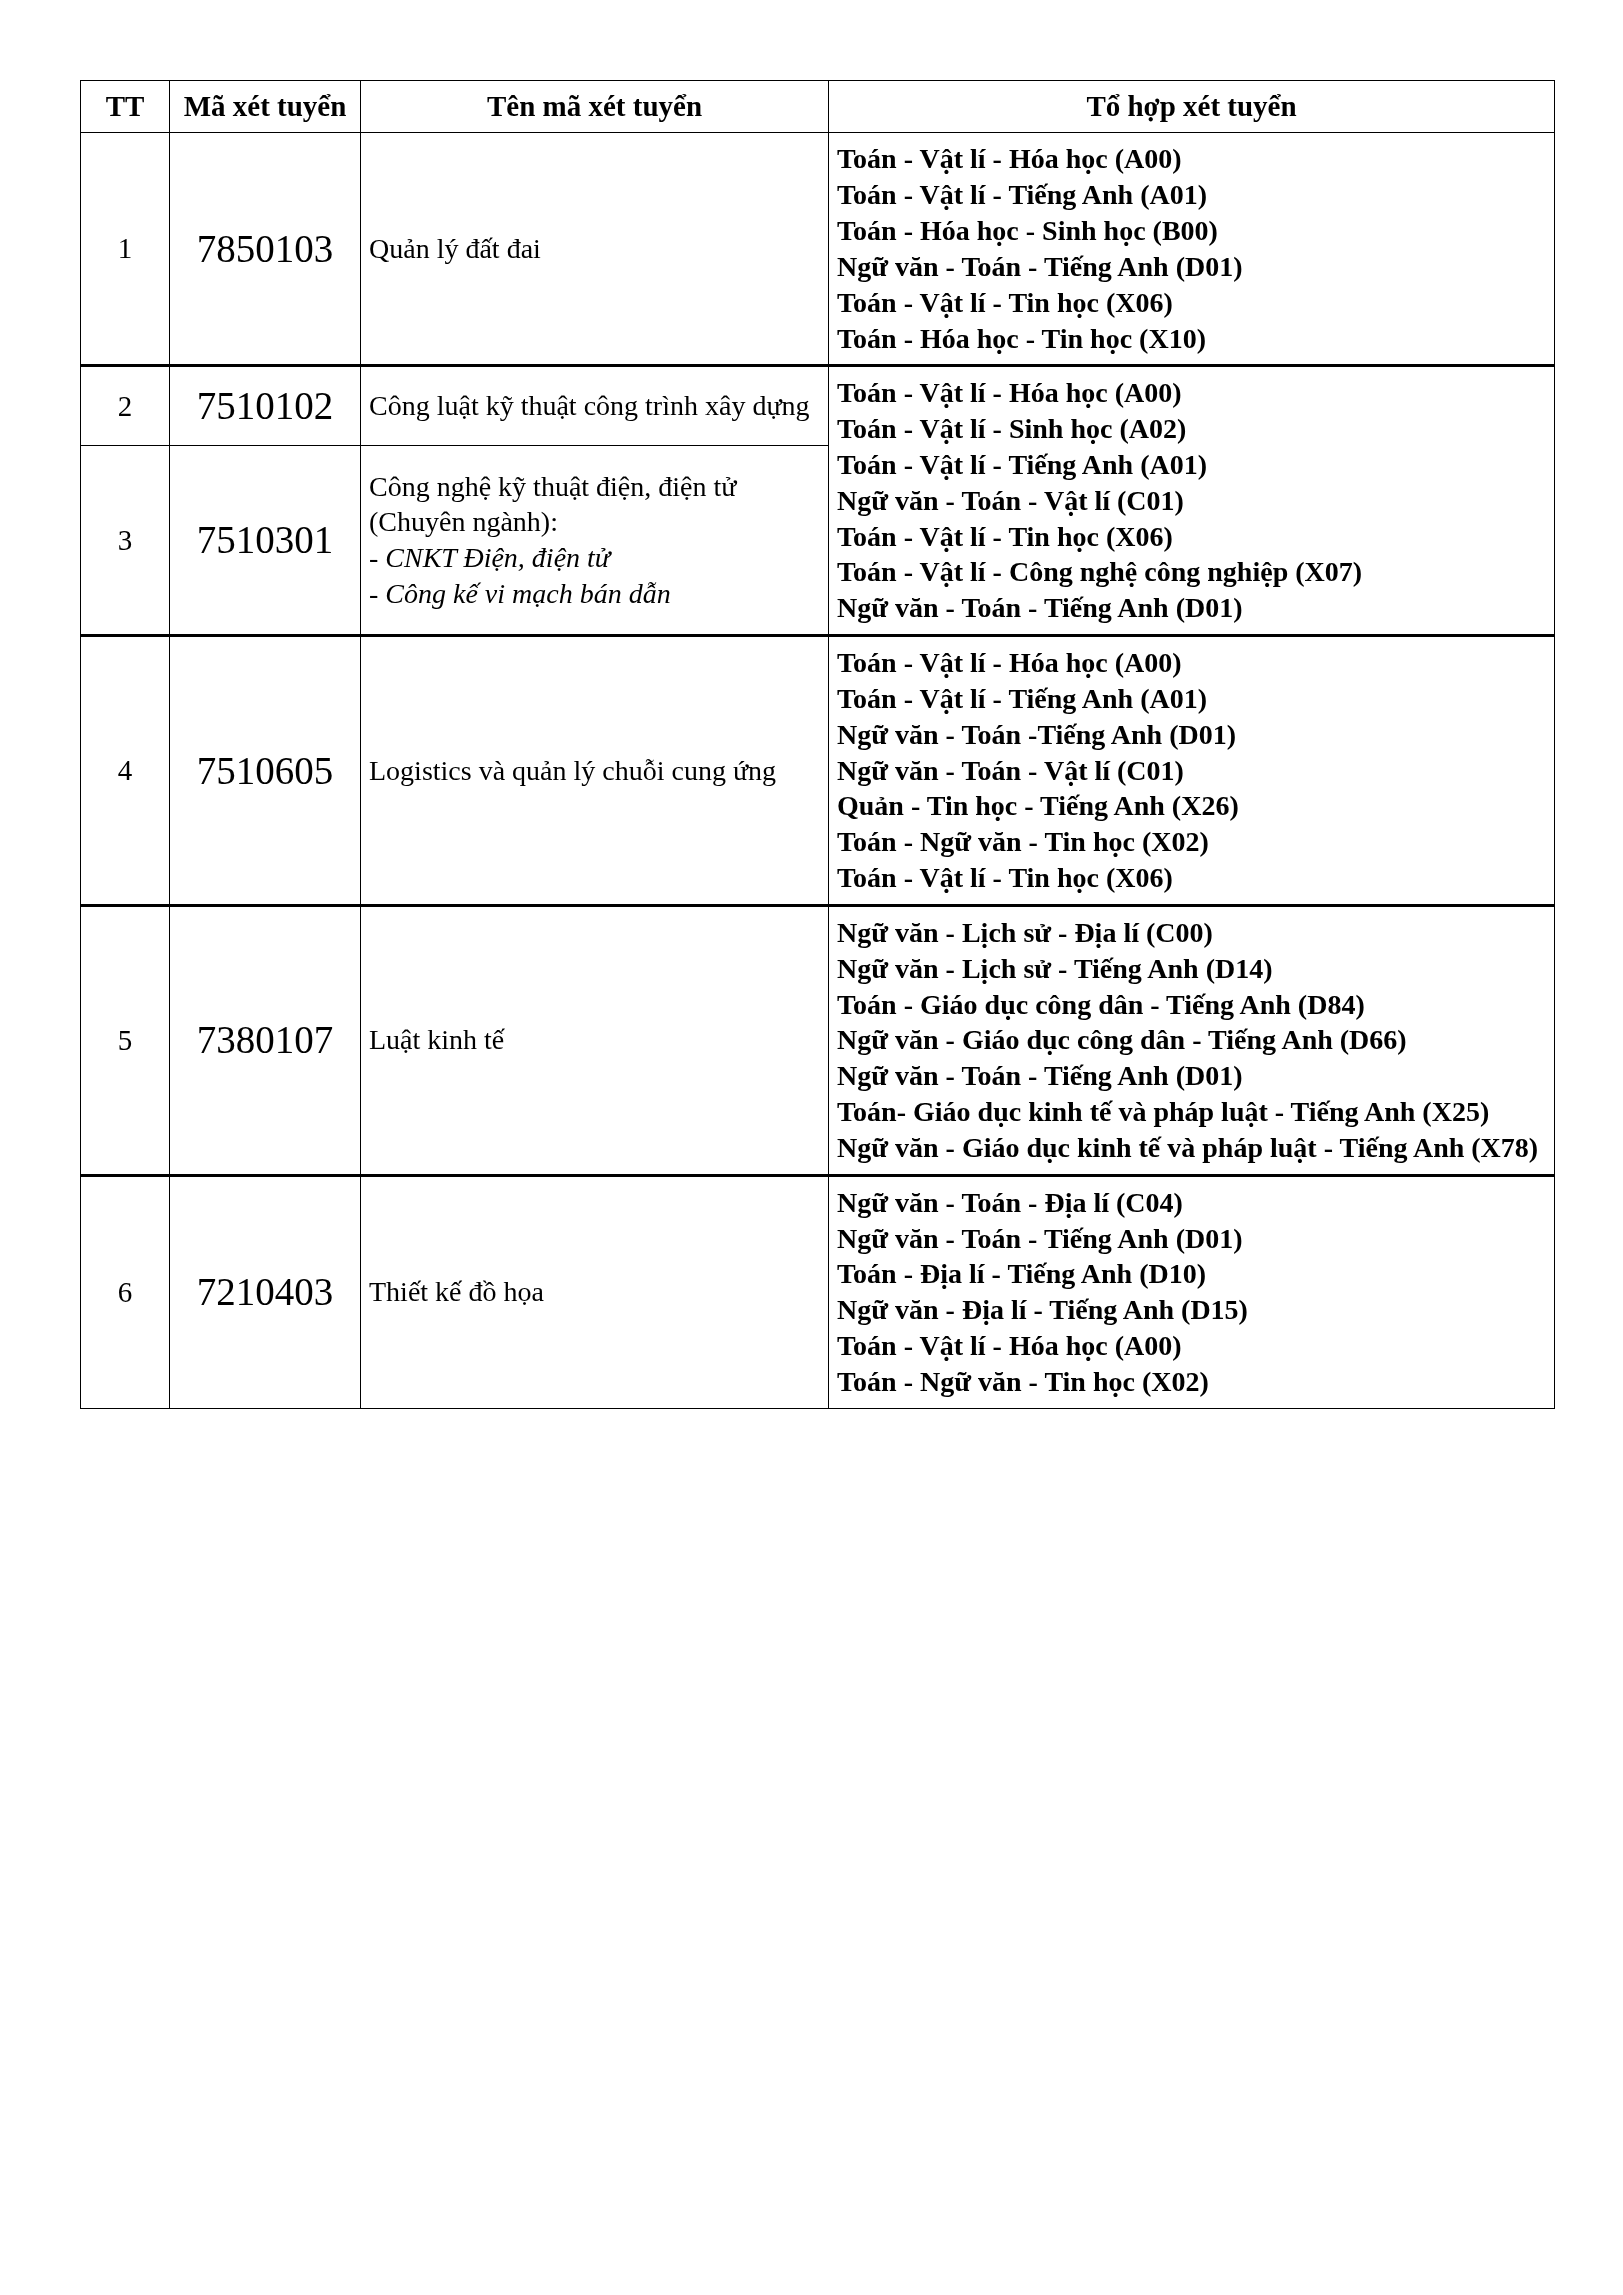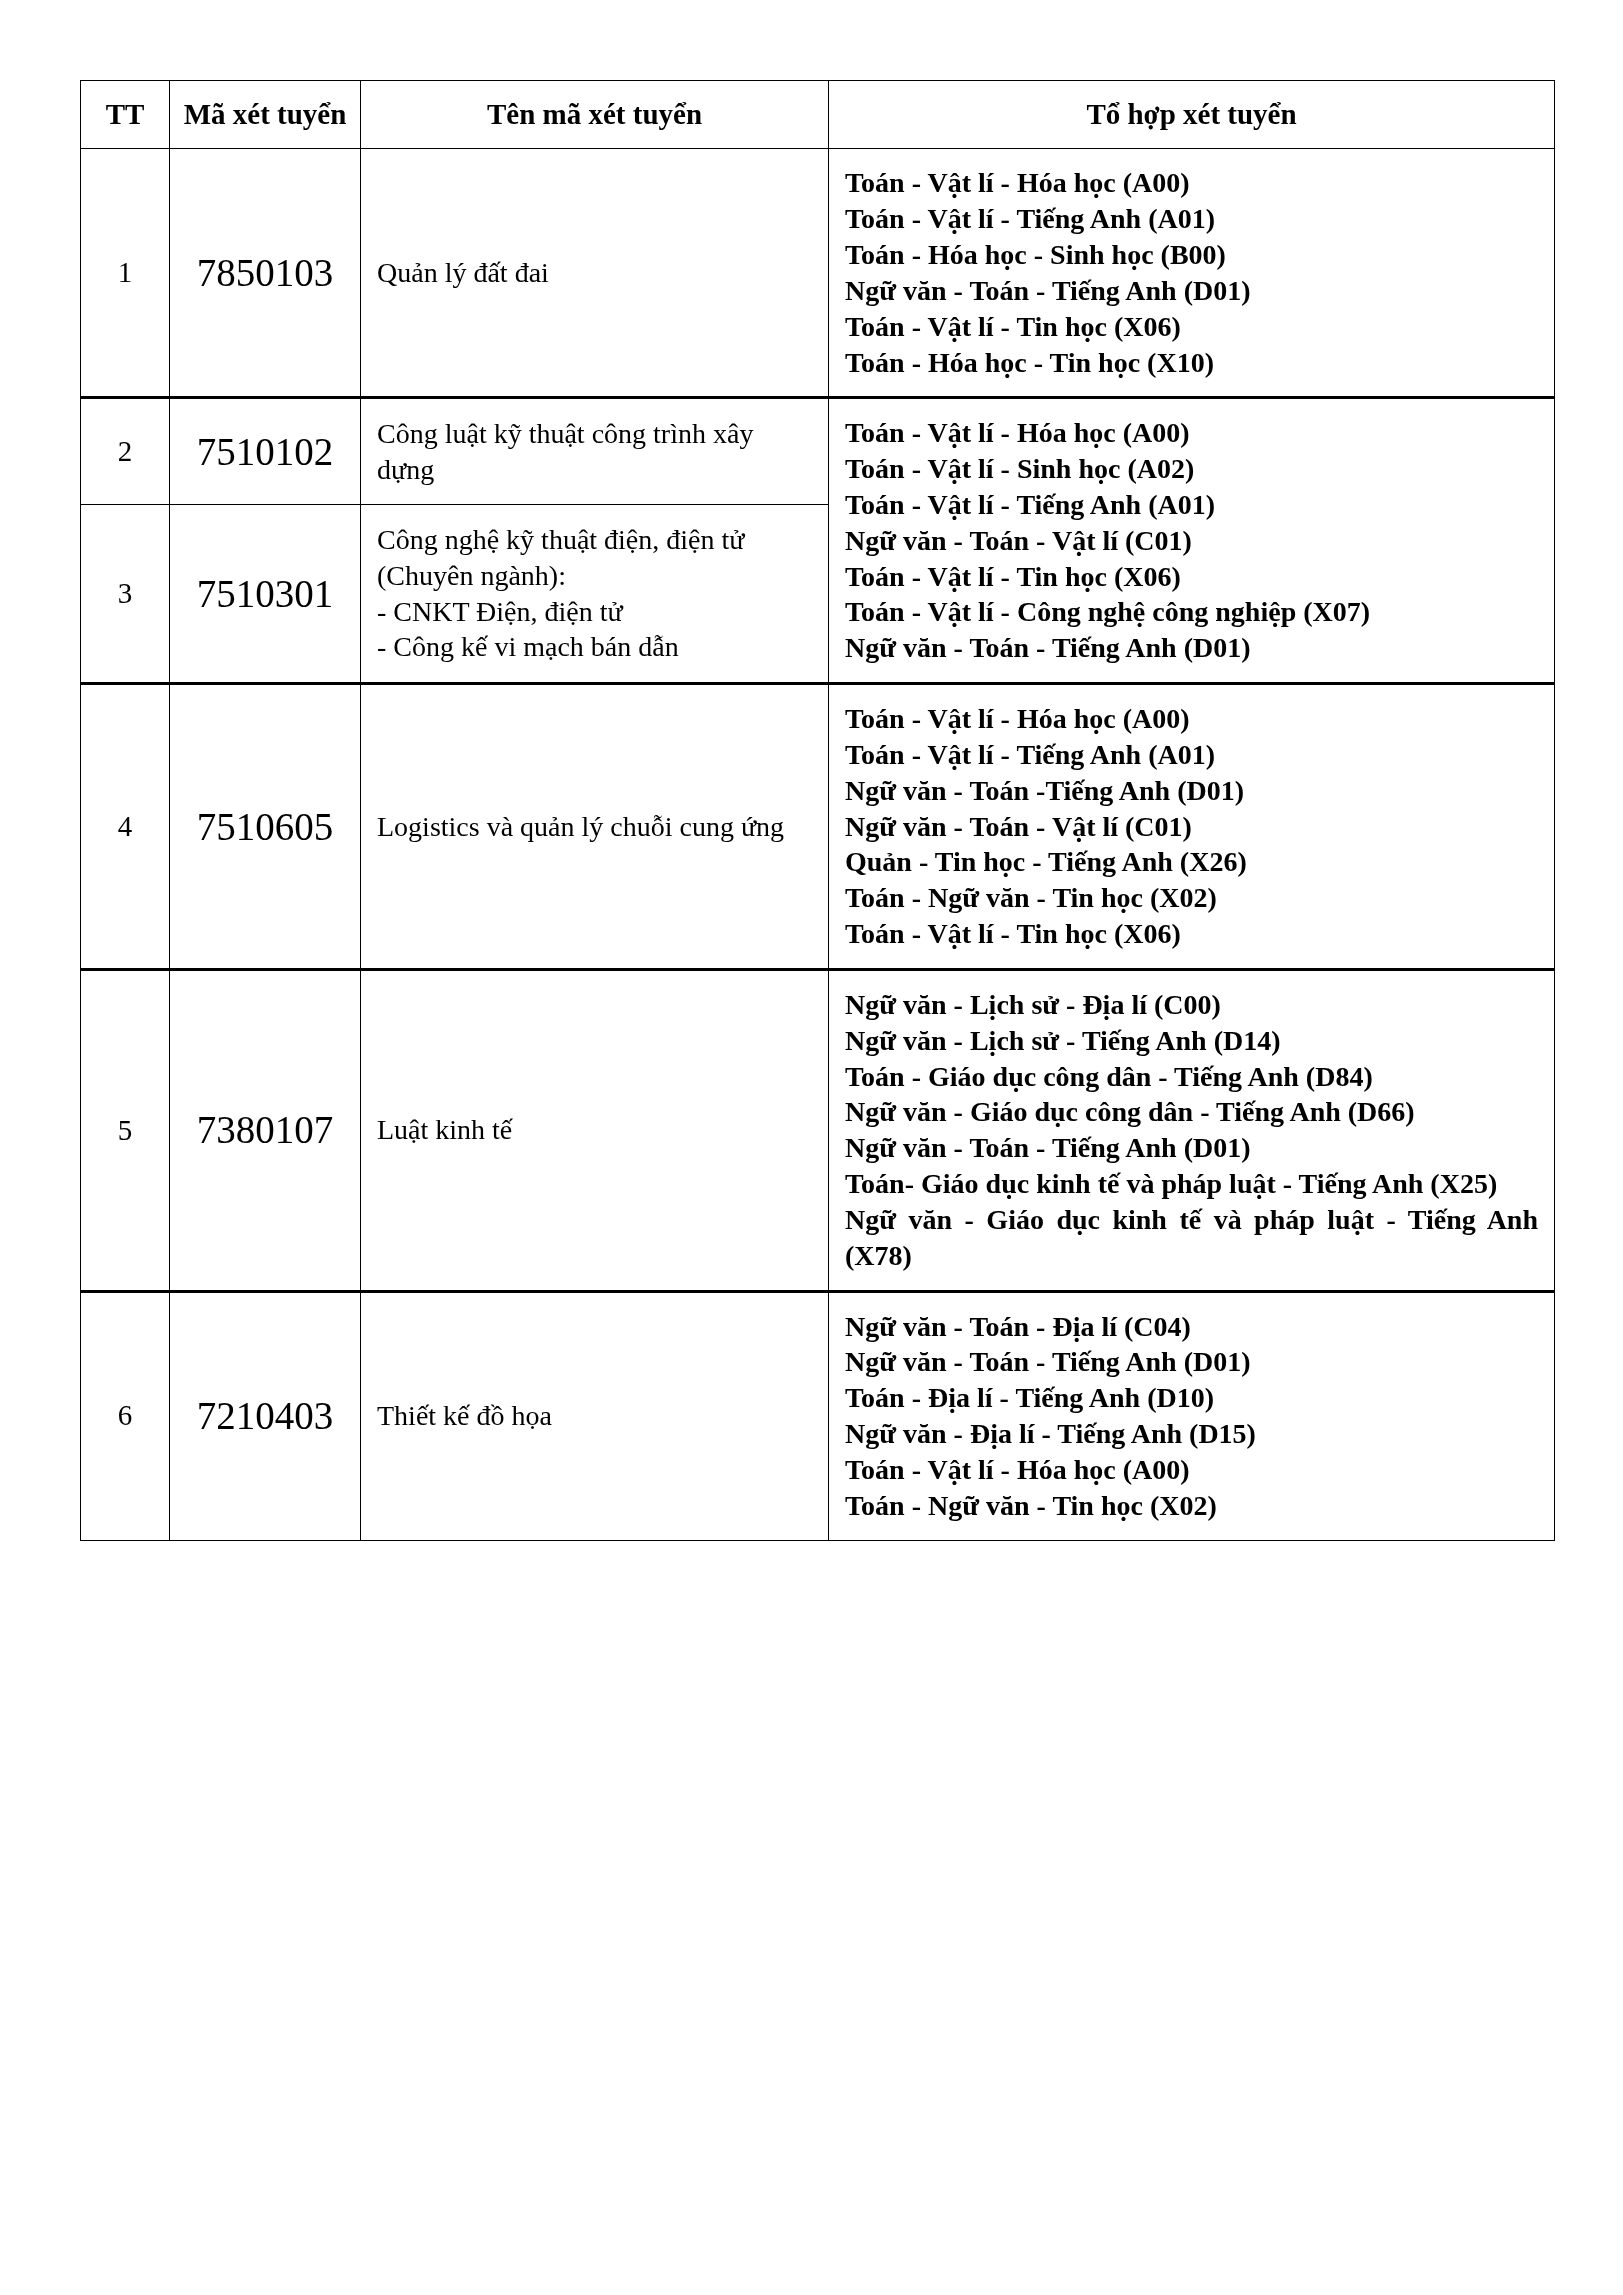--- a/index.html
+++ b/index.html
@@ -29,21 +29,21 @@
     line-height: 1.28;
   }
   table.admissions col.c-tt       { width: 89px; }
   table.admissions col.c-code     { width: 191px; }
   table.admissions col.c-name     { width: 468px; }
   table.admissions col.c-combo    { width: 726px; }
 
   table.admissions th,
   table.admissions td {
     border: 1.3px solid #000000;
-    padding: 16px;
+    padding: 8px;
     vertical-align: middle;
     box-sizing: border-box;
   }
 
   
   thead th {
     border-bottom: 3.9px solid #000000;
     font-weight: bold;
     text-align: center;
     padding: 14.4px 9.2px;
@@ -89,20 +89,21 @@
     text-align: justify;
     text-align-last: left;
   }
 
   .name-title-bold {
     display: block;
     font-weight: normal;
   }
   .name-sub-italic {
     display: block;
+    font-style: italic;
   }
 </style>
 </head>
 <body>
 
 <div class="page">
   <table class="admissions">
     <colgroup>
       <col class="c-tt">
       <col class="c-code">

